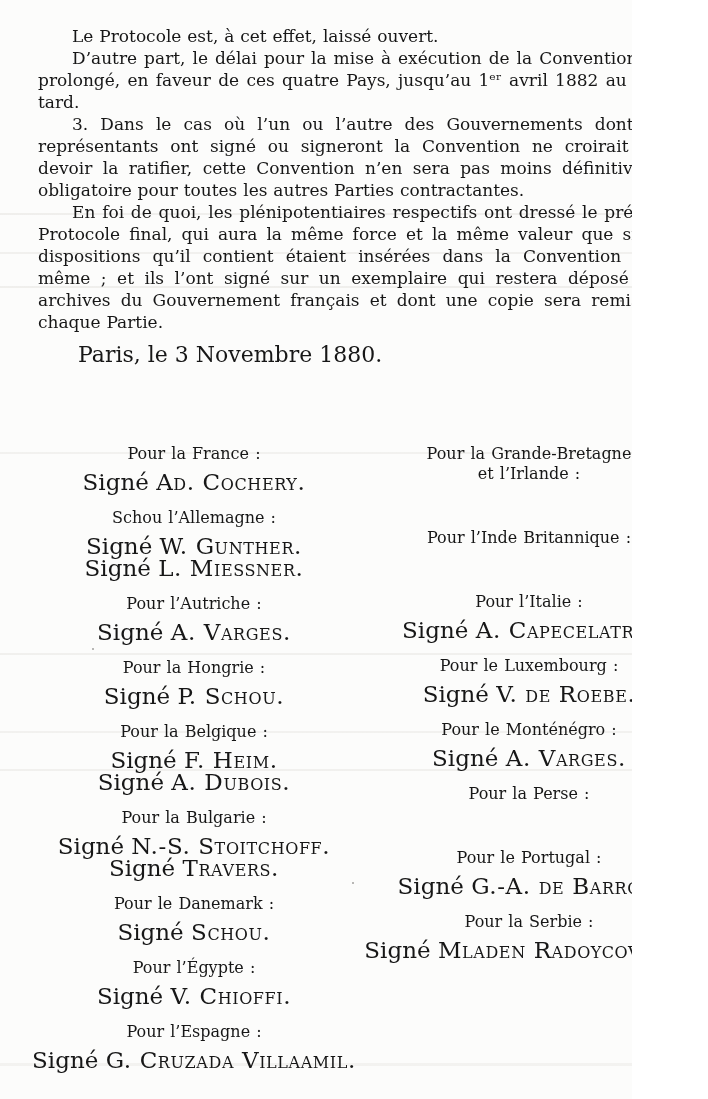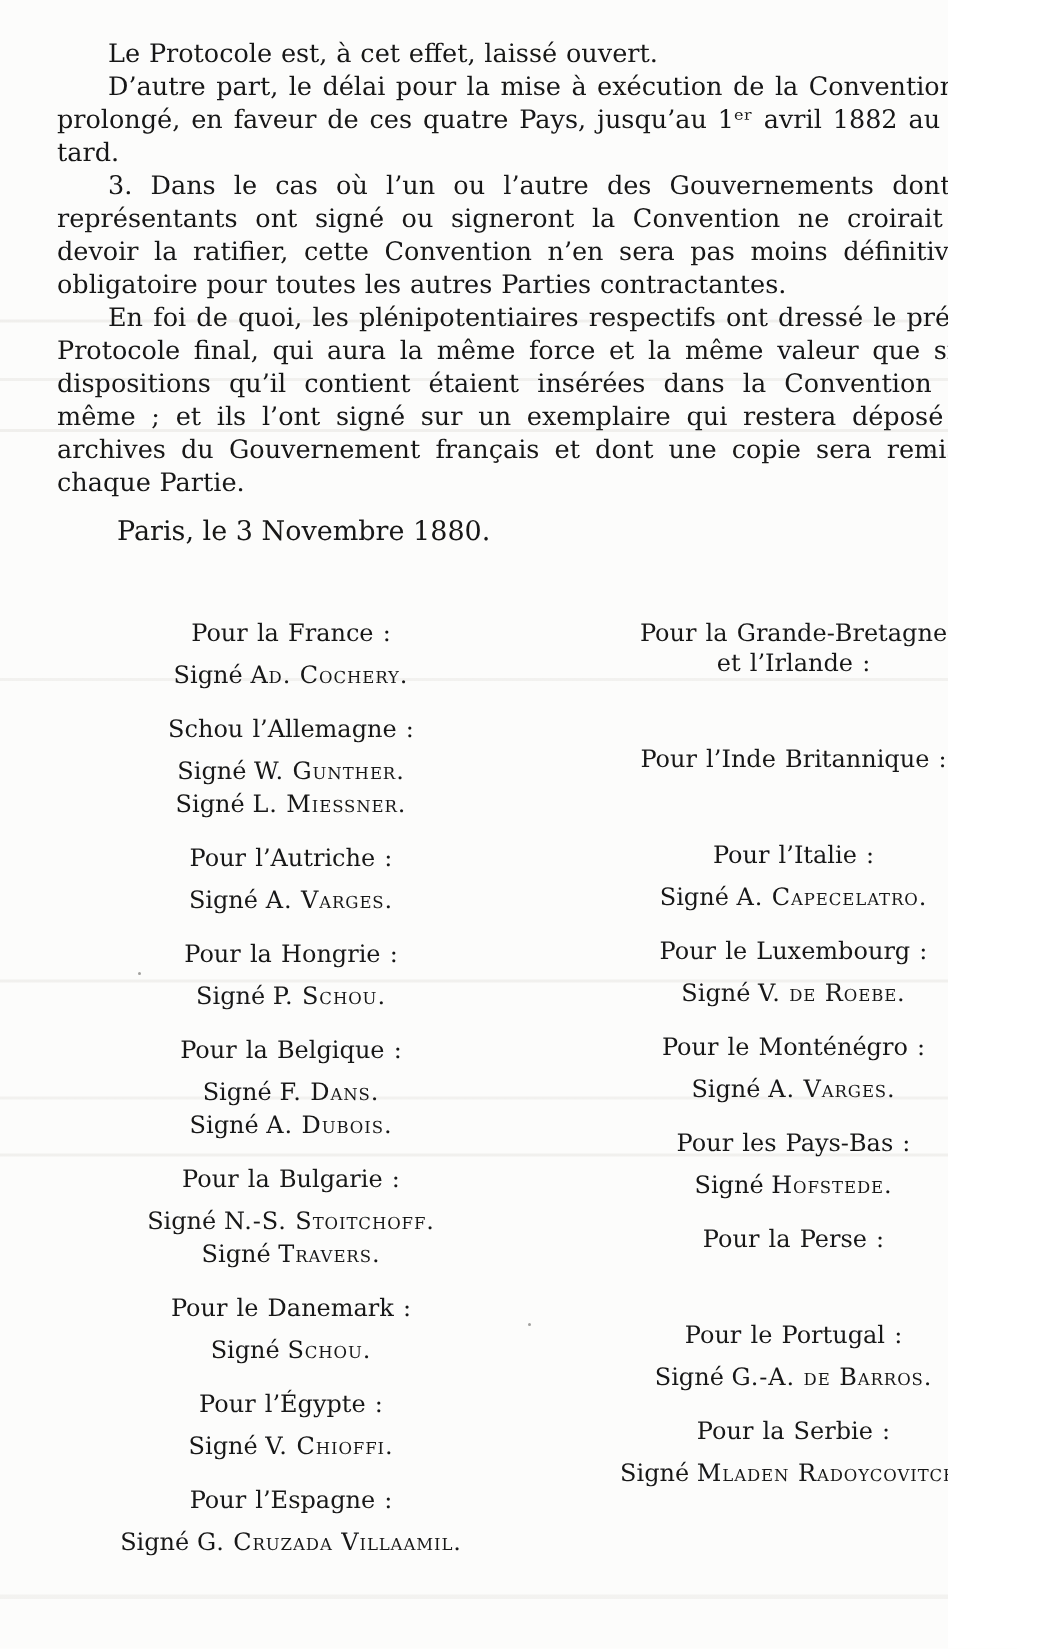--- a/index.html
+++ b/index.html
@@ -39,43 +39,43 @@
     line-height: 22px;
     text-align: justify;
     text-indent: 34px;
     hyphens: auto;
     -webkit-hyphens: auto;
     word-spacing: 0.5px;
   }
   .para-final { }
   .dateline {
     margin: 10px 0 16px 0;
-    font-size: 18px;
+    font-size: 22px;
     line-height: 23px;
     text-indent: 40px;
   }
   .sig-grid {
     position: absolute;
-    top: 412px; left: 28px;
+    top: 444px; left: 28px;
     width: 670px;
     display: flex;
   }
   .sig-col { text-align: center; }
   .sig-col-left { width: 332px; }
   .sig-col-right { flex: 1; }
   .sig-block { margin-bottom: 15px; }
   .sig-block.no-sig { margin-bottom: 44px; }
   .sig-heading {
     font-size: 16px;
     line-height: 20px;
     word-spacing: 1px;
   }
   .sig-heading + .sig-line { margin-top: 7px; }
   .sig-line {
-    font-size: 16px;
+    font-size: 23px;
     line-height: 22px;
   }
   .sig-name {
     font-variant: small-caps;
     letter-spacing: 0.6px;
   }
   .speck {
     position: absolute;
     background: rgba(50,48,45,0.45);
     border-radius: 50%;
@@ -108,21 +108,21 @@
         <div class="sig-block">
           <div class="sig-heading">Pour l’Autriche :</div>
           <div class="sig-line"><span class="sig-prefix">Signé </span><span class="sig-name">A. Varges.</span></div>
         </div>
         <div class="sig-block">
           <div class="sig-heading">Pour la Hongrie :</div>
           <div class="sig-line"><span class="sig-prefix">Signé </span><span class="sig-name">P. Schou.</span></div>
         </div>
         <div class="sig-block">
           <div class="sig-heading">Pour la Belgique :</div>
-          <div class="sig-line"><span class="sig-prefix">Signé </span><span class="sig-name">F. Dans.</span></div>
+          <div class="sig-line"><span class="sig-prefix">Signé </span><span class="sig-name">F. Heim.</span></div>
           <div class="sig-line"><span class="sig-prefix">Signé </span><span class="sig-name">A. Dubois.</span></div>
         </div>
         <div class="sig-block">
           <div class="sig-heading">Pour la Bulgarie :</div>
           <div class="sig-line"><span class="sig-prefix">Signé </span><span class="sig-name">N.-S. Stoitchoff.</span></div>
           <div class="sig-line"><span class="sig-prefix">Signé </span><span class="sig-name">Travers.</span></div>
         </div>
         <div class="sig-block">
           <div class="sig-heading">Pour le Danemark :</div>
           <div class="sig-line"><span class="sig-prefix">Signé </span><span class="sig-name">Schou.</span></div>
@@ -149,24 +149,20 @@
           <div class="sig-line"><span class="sig-prefix">Signé </span><span class="sig-name">A. Capecelatro.</span></div>
         </div>
         <div class="sig-block">
           <div class="sig-heading">Pour le Luxembourg :</div>
           <div class="sig-line"><span class="sig-prefix">Signé </span><span class="sig-name">V. de Roebe.</span></div>
         </div>
         <div class="sig-block">
           <div class="sig-heading">Pour le Monténégro :</div>
           <div class="sig-line"><span class="sig-prefix">Signé </span><span class="sig-name">A. Varges.</span></div>
         </div>
-        <div class="sig-block">
-          <div class="sig-heading">Pour les Pays-Bas :</div>
-          <div class="sig-line"><span class="sig-prefix">Signé </span><span class="sig-name">Hofstede.</span></div>
-        </div>
         <div class="sig-block no-sig">
           <div class="sig-heading">Pour la Perse :</div>
         </div>
         <div class="sig-block">
           <div class="sig-heading">Pour le Portugal :</div>
           <div class="sig-line"><span class="sig-prefix">Signé </span><span class="sig-name">G.-A. de Barros.</span></div>
         </div>
         <div class="sig-block">
           <div class="sig-heading">Pour la Serbie :</div>
           <div class="sig-line"><span class="sig-prefix">Signé </span><span class="sig-name">Mladen Radoycovitch.</span></div>

